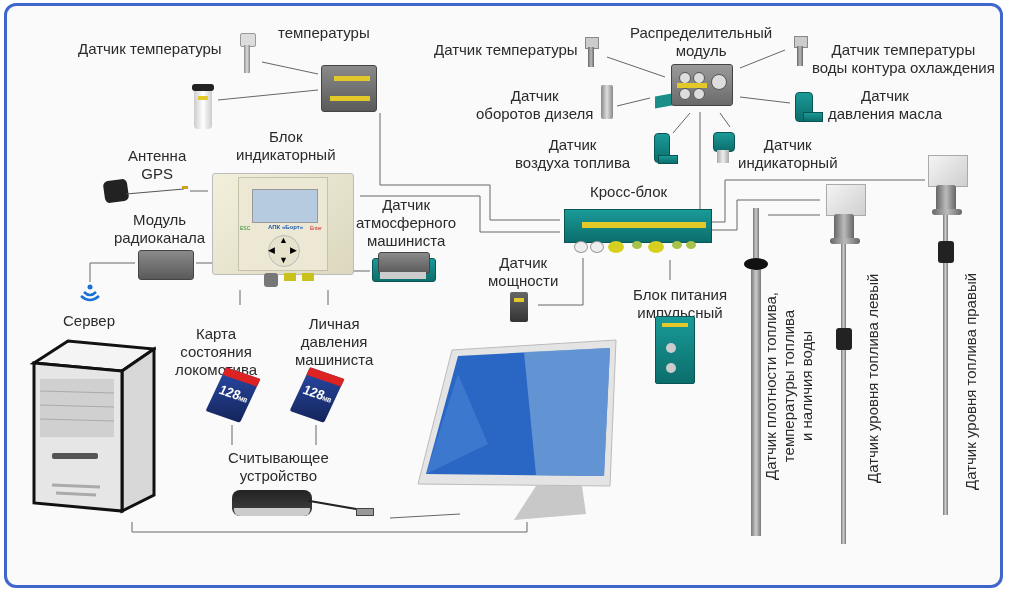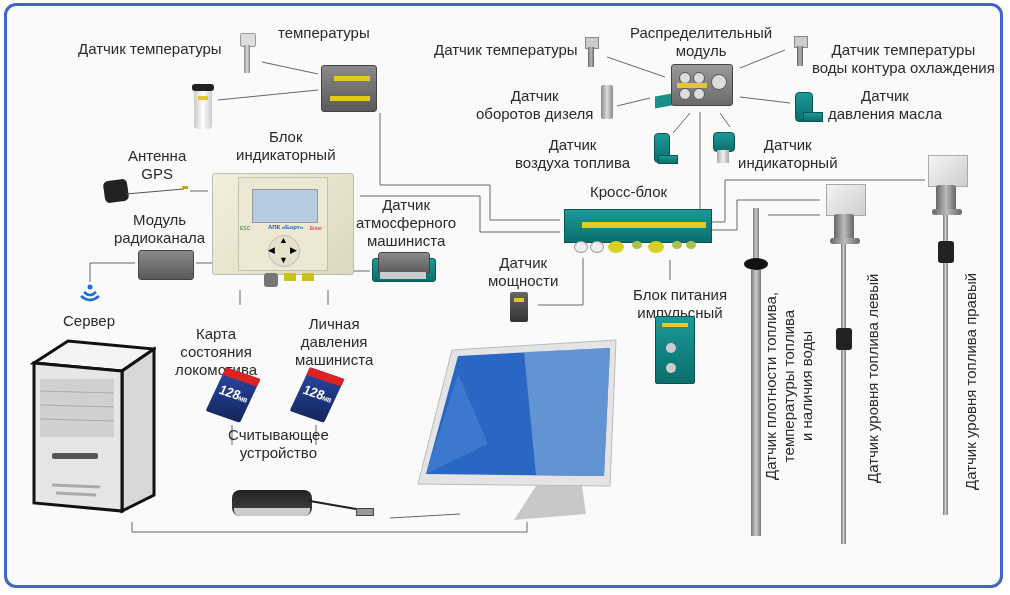--- a/index.html
+++ b/index.html
@@ -123,21 +123,21 @@
 <div class="lbl" style="left:175px;top:315px;margin-top:10px;">
   <div>Карта</div>
     <div>состояния</div>
     <div>локомотива</div>
 </div>
 <div class="lbl" style="left:295px;top:315px;">
   <div>Личная</div>
     <div>давления</div>
     <div>машиниста</div>
 </div>
-<div class="lbl" style="left:228px;top:426px;">
+<div class="lbl" style="left:228px;top:449px;">
   <div>Считывающее</div>
     <div>устройство</div>
 </div>
 
 <div class="vlbl" style="left:762px;top:480px;">
   <div>Датчик плотности топлива,</div>
     <div>температуры топлива</div>
     <div>и наличия воды</div>
 </div>
 <div class="vlbl" style="left:864px;top:483px;">Датчик уровня топлива левый</div>

